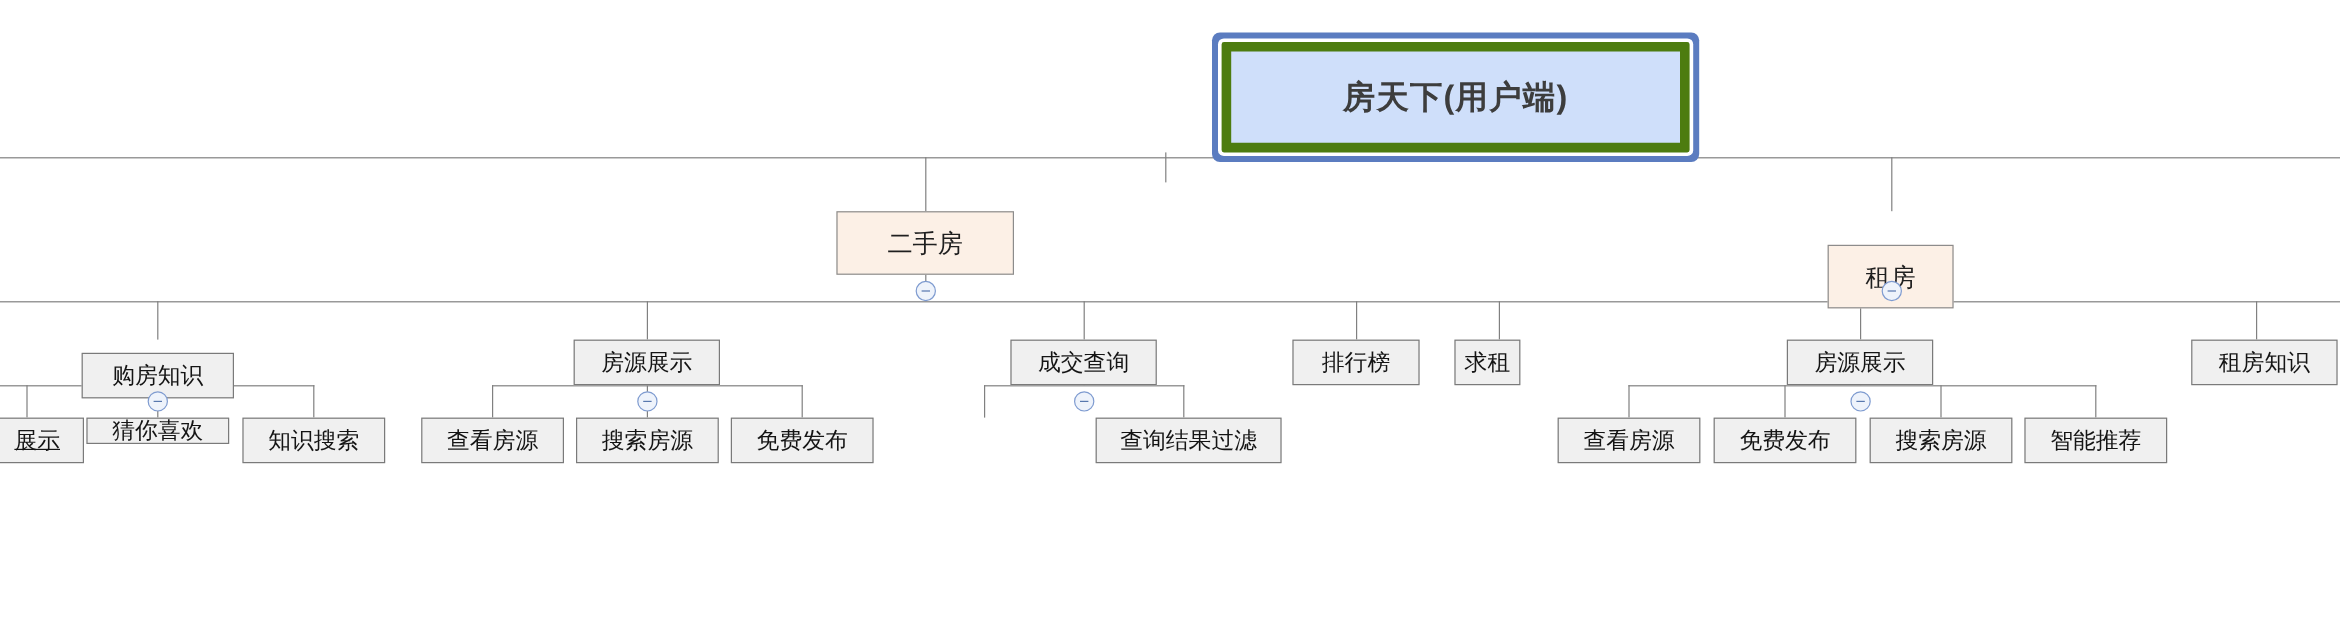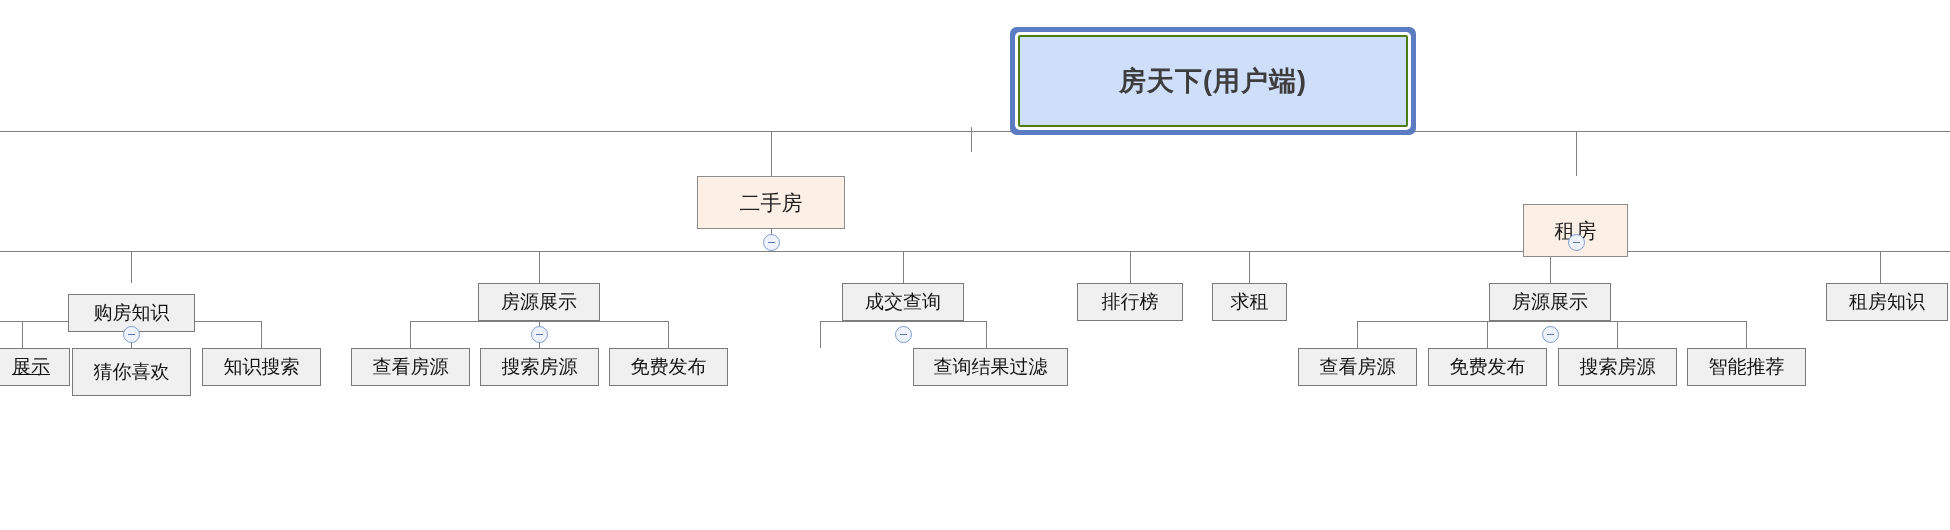--- a/index.html
+++ b/index.html
@@ -32,21 +32,21 @@
     display: flex;
     align-items: center;
     justify-content: center;
     white-space: nowrap;
     color: #1a1a1a;
   }
 
   
   .node.root {
     background: #cfdffa;
-    border: 2px solid #4d7c0f;
+    border: 8px solid #4d7c0f;
     border-radius: 2px;
     box-shadow: 0 0 0 3px #ffffff, 0 0 0 8px #5b7cc0;
     font-size: 27px;
     font-weight: bold;
     color: #3d3d3d;
     letter-spacing: 1px;
   }
 
   
   .node.lvl2 {
@@ -176,40 +176,40 @@
     <span>成交查询</span>
   </div>
   <div class="toggle" style="left:895px; top:326px;">
       <span class="bar"></span>
     </div>
 
   <div class="node lvl3" style="left:1077px; top:283px; width:106px; height:38px;">
     <span>排行榜</span>
   </div>
 
-  <div class="node lvl3" style="left:1212px; top:283px; width:75px; height:38px;">
+  <div class="node lvl3" style="left:1212px; top:283px; width:55px; height:38px;">
     <span>求租</span>
   </div>
 
   <div class="node lvl3" style="left:1489px; top:283px; width:122px; height:38px;">
     <span>房源展示</span>
   </div>
   <div class="toggle" style="left:1542px; top:326px;">
       <span class="bar"></span>
     </div>
 
   <div class="node lvl3" style="left:1826px; top:283px; width:122px; height:38px;">
     <span>租房知识</span>
   </div>
 
   <div class="node lvl4" style="left:-48px; top:348px; width:118px; height:38px;">
     <span style="margin-left:40px;text-decoration:underline;">展示</span>
   </div>
 
-  <div class="node lvl4" style="left:72px; top:348px; width:119px; height:48px;">
+  <div class="node lvl4" style="left:72px; top:348px; width:119px; height:22px;">
     <span>猜你喜欢</span>
   </div>
 
   <div class="node lvl4" style="left:202px; top:348px; width:119px; height:38px;">
     <span>知识搜索</span>
   </div>
 
   <div class="node lvl4" style="left:351px; top:348px; width:119px; height:38px;">
     <span>查看房源</span>
   </div>

